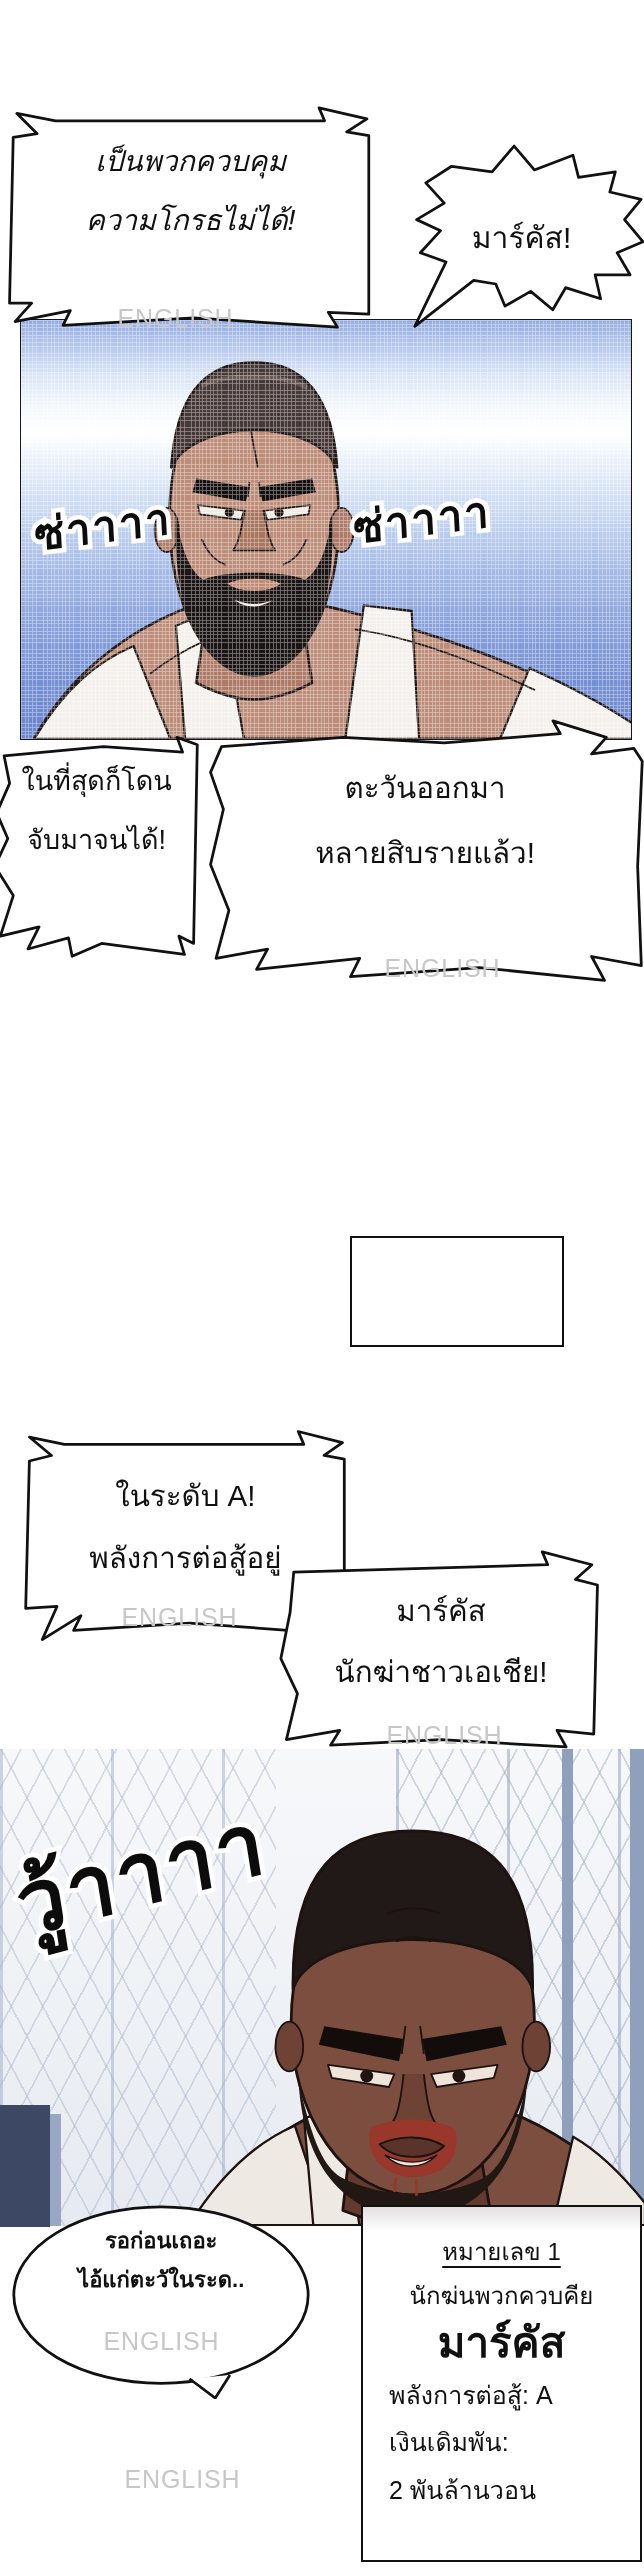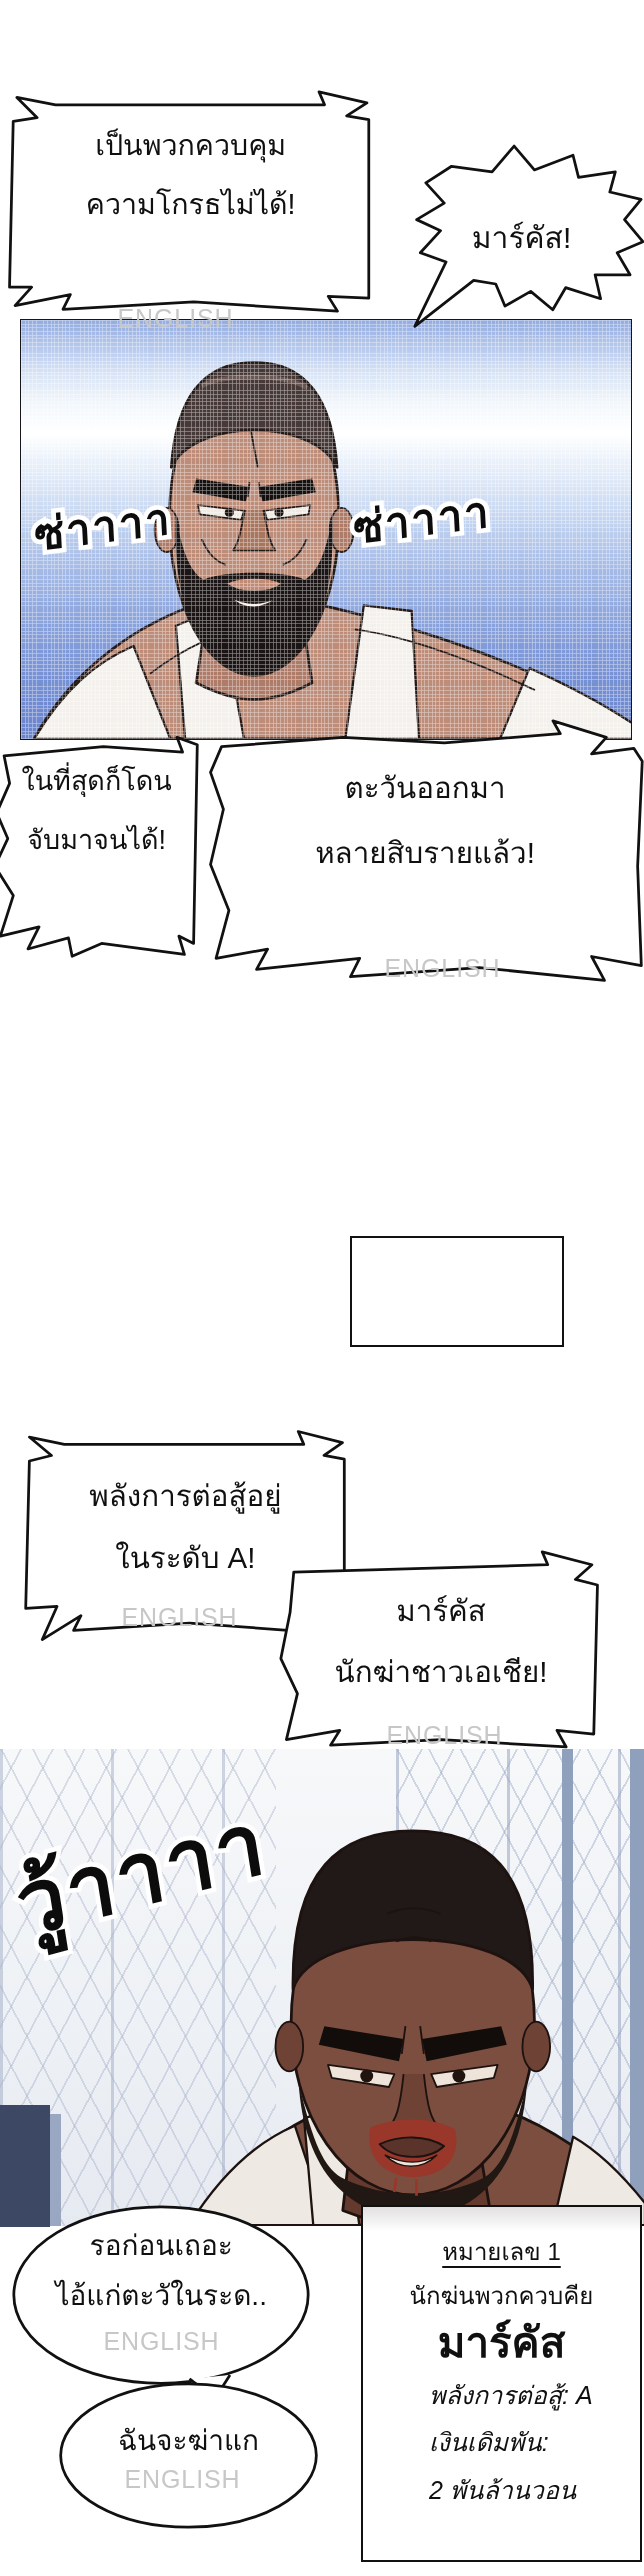--- a/index.html
+++ b/index.html
@@ -33,21 +33,21 @@
   .sfx2{font-size:88px;font-weight:900;letter-spacing:1.8px;transform:rotate(-15deg) skewX(-6deg);
         transform-origin:left top;}
   
   #infobox{left:361px;top:2205px;width:281px;height:357px;background:#ffffff;border:2.8px solid #111;
            box-sizing:border-box;z-index:20;}
   #infobox .strip{position:absolute;left:0;top:0;right:0;height:24px;
       background:linear-gradient(180deg,rgba(190,185,188,.45),rgba(255,255,255,0));}
   #infobox .ctr{position:relative;text-align:center;font-size:24px;line-height:1.5;margin:7.4px 0 0 0;}
   #infobox .und{text-decoration:underline;text-underline-offset:5.5px;text-decoration-thickness:1.8px;}
   #infobox .name{font-size:42px;font-weight:700;line-height:1.3;margin-top:1.8px;}
-  #infobox .stat{position:relative;text-align:left;padding-left:66px;font-size:25px;font-style:italic;
+  #infobox .stat{position:relative;text-align:left;padding-left:26px;font-size:25px;
                  line-height:1.75;margin-top:3.7px;}
   .ebx{position:absolute;background:#ffffff;border:2.8px solid #111;box-sizing:border-box;}
 </style>
 </head>
 <body>
 
 <div id="page">
 
   <div id="panel1" class="abs">
     <svg class="bubble-svg" viewBox="0 0 662 455">
@@ -87,21 +87,21 @@
     <div class="sfx sfx1" style="left:13px;top:171px;">
       <span class="back">ซ่าาาา</span>
       <span class="front">ซ่าาาา</span>
     </div>
     <div class="sfx sfx1" style="left:332px;top:164px;">
       <span class="back">ซ่าาาา</span>
       <span class="front">ซ่าาาา</span>
     </div>
   </div>
 
-  <div class="bubble" style="left:3.7px;top:88px;width:374px;height:227px;z-index:10;">
+  <div class="bubble" style="left:3.7px;top:104px;width:374px;height:227px;z-index:10;font-style:italic;">
     <svg class="bubble-svg" viewBox="0 0 406 246">
       <path d="M56 18 L348 18 L342 4 L394 16 L372 30 L396 34 L396 228 L352 226 L362 242 L206 232 L64 240 L72 224 L12 236 L30 216 L6 216 L10 36 L36 32 L14 10 Z" fill="#ffffff" stroke="#111" stroke-width="3" stroke-linejoin="round"></path>
     </svg>
     <div class="btext" style="top:28px;">
       <div>เป็นพวกควบคุม</div>
       <div>ความโกรธไม่ได้!</div>
     </div>
   </div>
 
   <div class="bubble" style="left:396px;top:135px;width:251px;height:195px;z-index:10;">
@@ -131,22 +131,22 @@
     </div>
   </div>
 
   <div class="ebx" style="left:350px;top:1236px;width:214px;height:111px;"></div>
 
   <div class="bubble" style="left:18.4px;top:1426px;width:334px;height:221px;z-index:8;">
     <svg class="bubble-svg" viewBox="0 0 362 240">
       <path d="M50 20 L310 20 L304 6 L352 18 L332 32 L354 36 L354 210 L312 206 L322 224 L186 214 L60 222 L68 206 L26 232 L42 196 L8 198 L12 38 L36 32 L12 12 Z" fill="#ffffff" stroke="#111" stroke-width="3" stroke-linejoin="round"></path>
     </svg>
     <div class="btext" style="top:39px;font-size:29.5px;line-height:2.1;">
+      <div>ในระดับ A!</div>
       <div>พลังการต่อสู้อยู่</div>
-      <div>ในระดับ A!</div>
     </div>
   </div>
 
   <div class="bubble" style="left:275px;top:1550px;width:332px;height:208px;z-index:9;">
     <svg class="bubble-svg" viewBox="0 0 360 226">
       <path d="M20 24 L296 16 L290 2 L344 16 L326 32 L350 38 L346 200 L306 196 L316 214 L180 206 L60 212 L70 196 L12 206 L24 156 L6 118 L16 68 Z" fill="#ffffff" stroke="#111" stroke-width="3" stroke-linejoin="round"></path>
     </svg>
     <div class="btext" style="top:29.5px;font-size:29.5px;line-height:2.1;">
       <div>มาร์คัส</div>
       <div>นักฆ่าชาวเอเชีย!</div>
@@ -196,32 +196,26 @@
       <span class="front">วู้าาาา</span>
     </div>
   </div>
 
   <div class="bubble" style="left:9.2px;top:2204px;width:304px;height:195px;z-index:20;">
     <svg class="bubble-svg" viewBox="0 0 330 212">
       <ellipse cx="165" cy="99" rx="160" ry="96" fill="#ffffff" stroke="#111" stroke-width="3"></ellipse>
       <path d="M196 190 L224 211 L240 186" fill="#ffffff" stroke="#111" stroke-width="3" stroke-linejoin="round"></path>
       <path d="M200 191 L222 206 L236 188 Z" fill="#ffffff" stroke="none"></path>
     </svg>
-    <div class="btext" style="top:16.6px;font-size:28px;line-height:1.8;">
+    <div class="btext" style="top:16.6px;font-size:22px;line-height:1.8;font-weight:bold;">
       <div>รอก่อนเถอะ</div>
       <div>ไอ้แก่ตะวัในระด..</div>
     </div>
   </div>
 
-  <div class="bubble" style="left:57px;top:2381px;width:263px;height:149px;z-index:21;">
-    <svg class="bubble-svg" viewBox="0 0 286 162">
-      <ellipse cx="143" cy="81" rx="139" ry="78" fill="#ffffff" stroke="#111" stroke-width="3"></ellipse>
-    </svg>
-    <div class="btext" style="top:31px;font-size:28px;">ฉันจะฆ่าแก</div>
-  </div>
 
   <div id="infobox" class="abs">
     <div class="strip"></div>
     <div style="height:20px;"></div>
     <div class="ctr und">หมายเลข 1</div>
     <div class="ctr">นักฆ่นพวกควบคีย</div>
     <div class="ctr name">มาร์คัส</div>
     <div class="stat">พลังการต่อสู้: A</div>
     <div class="stat">เงินเดิมพัน:</div>
     <div class="stat">2 พันล้านวอน</div>

